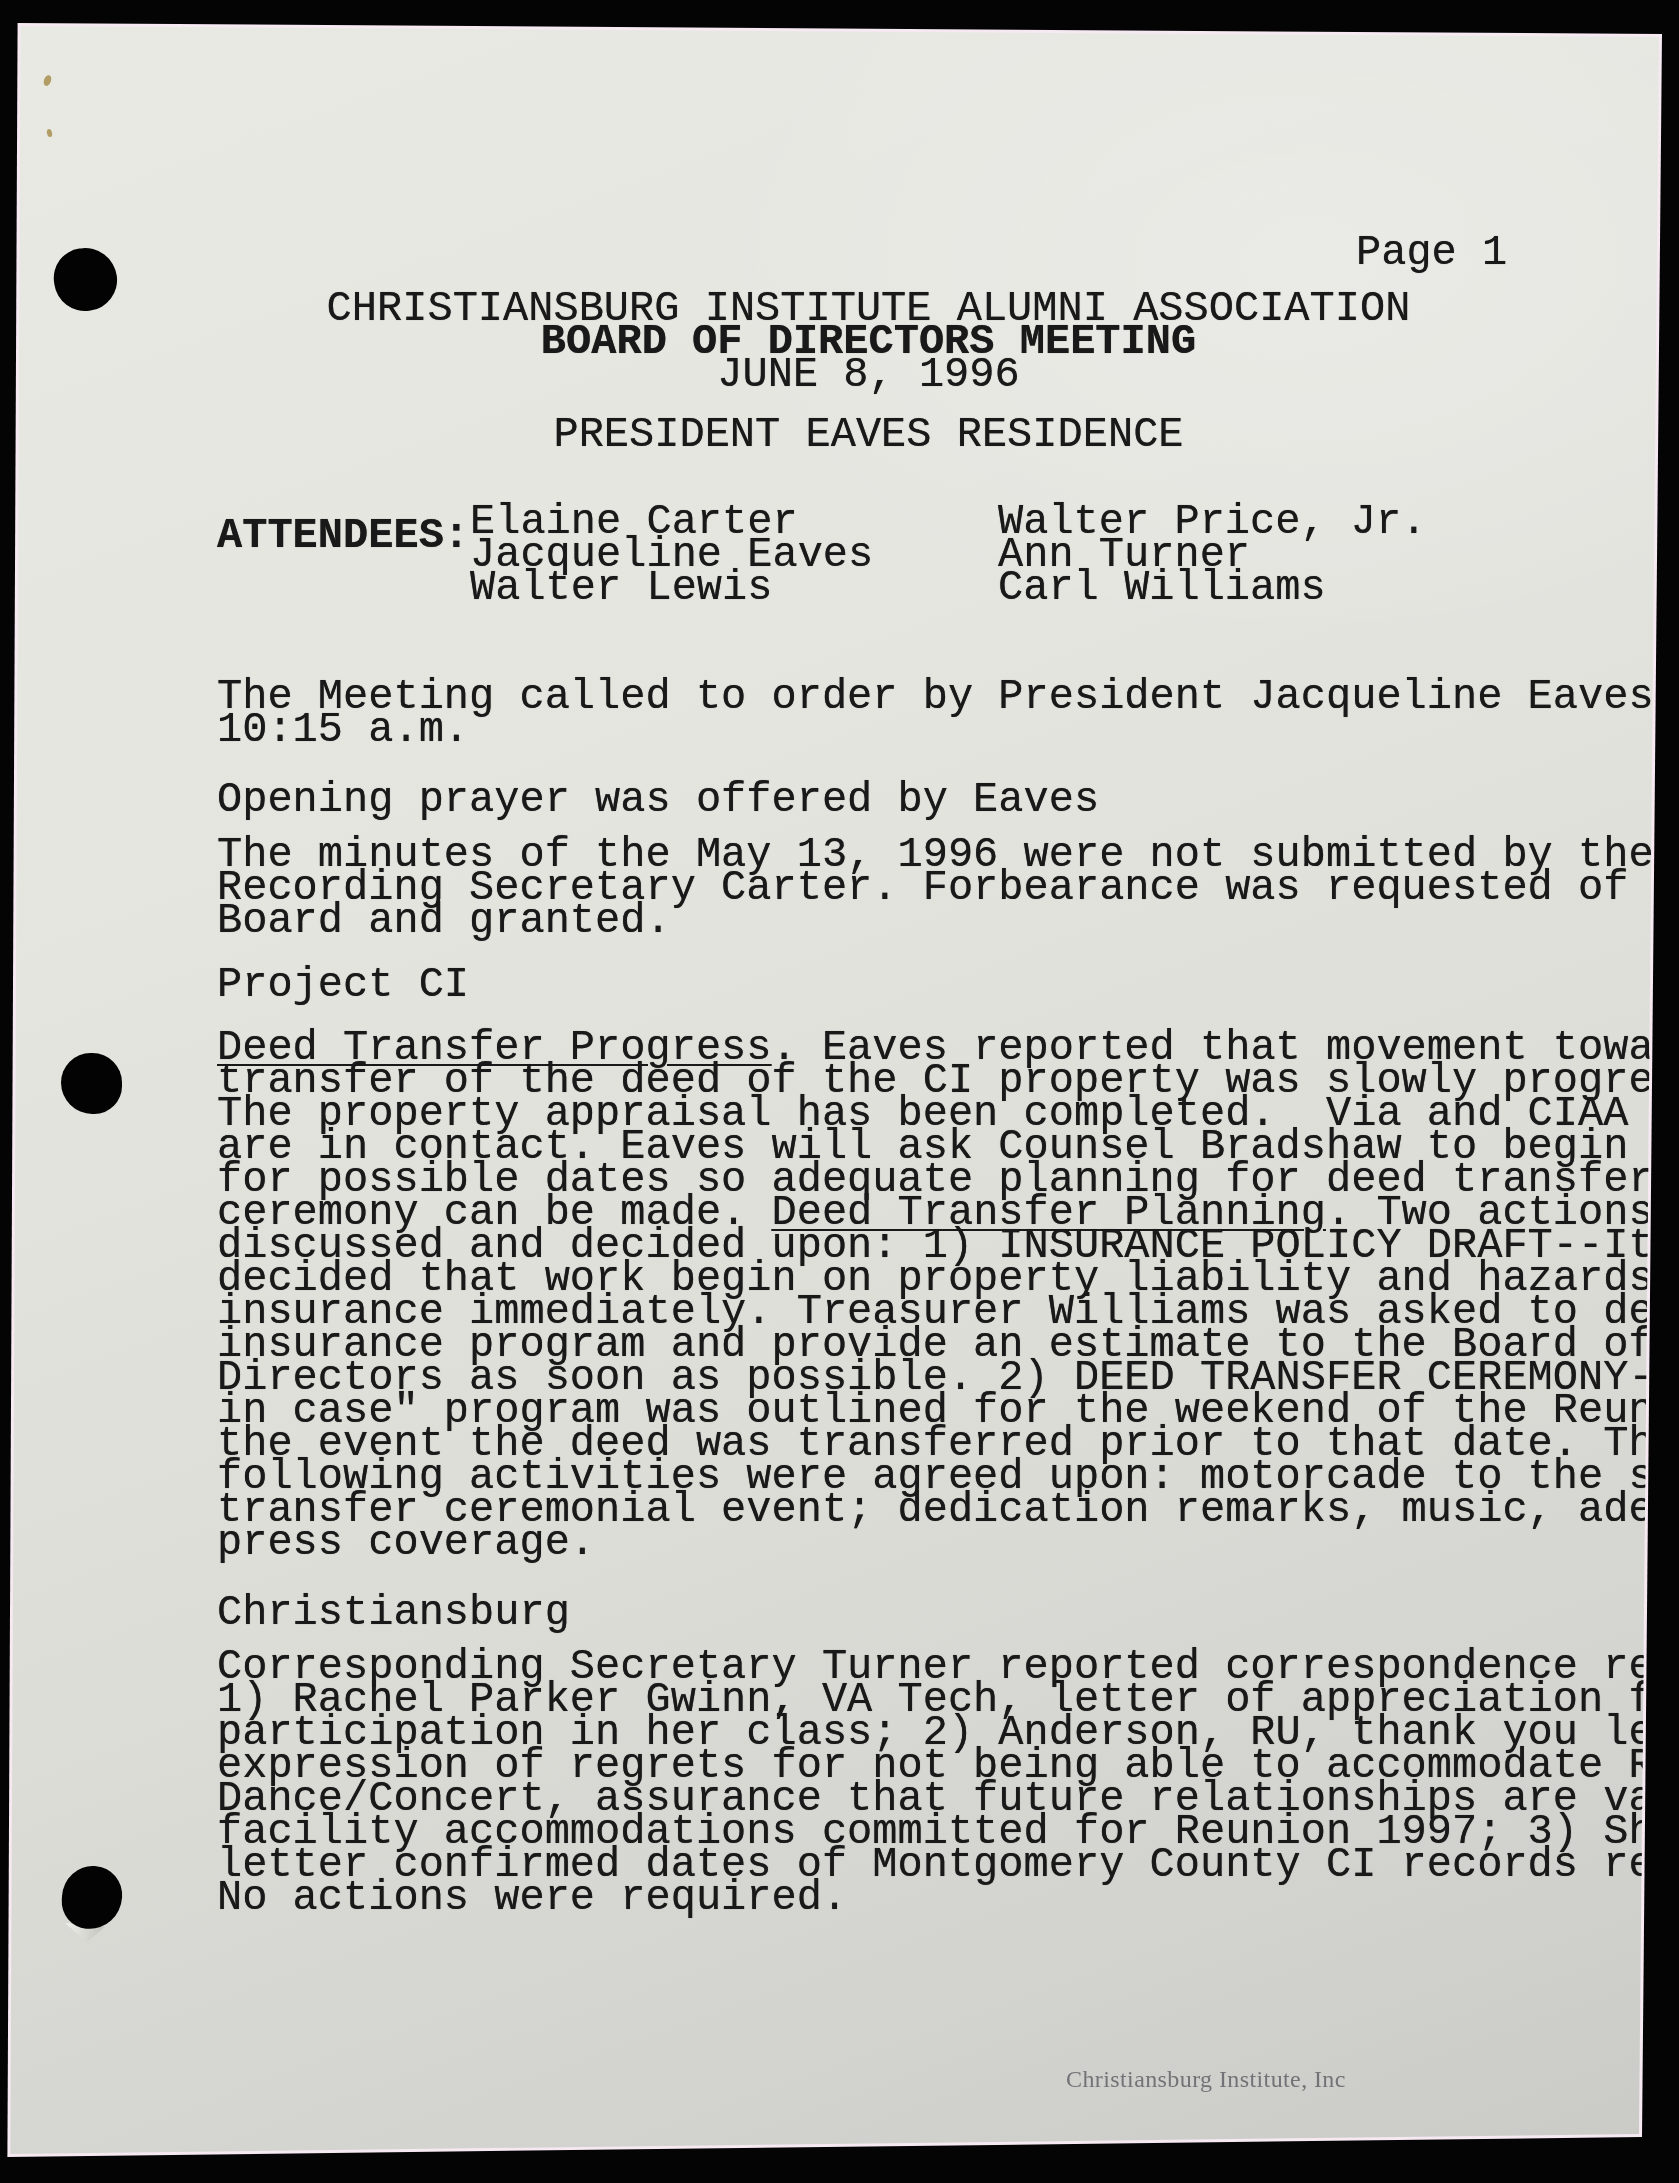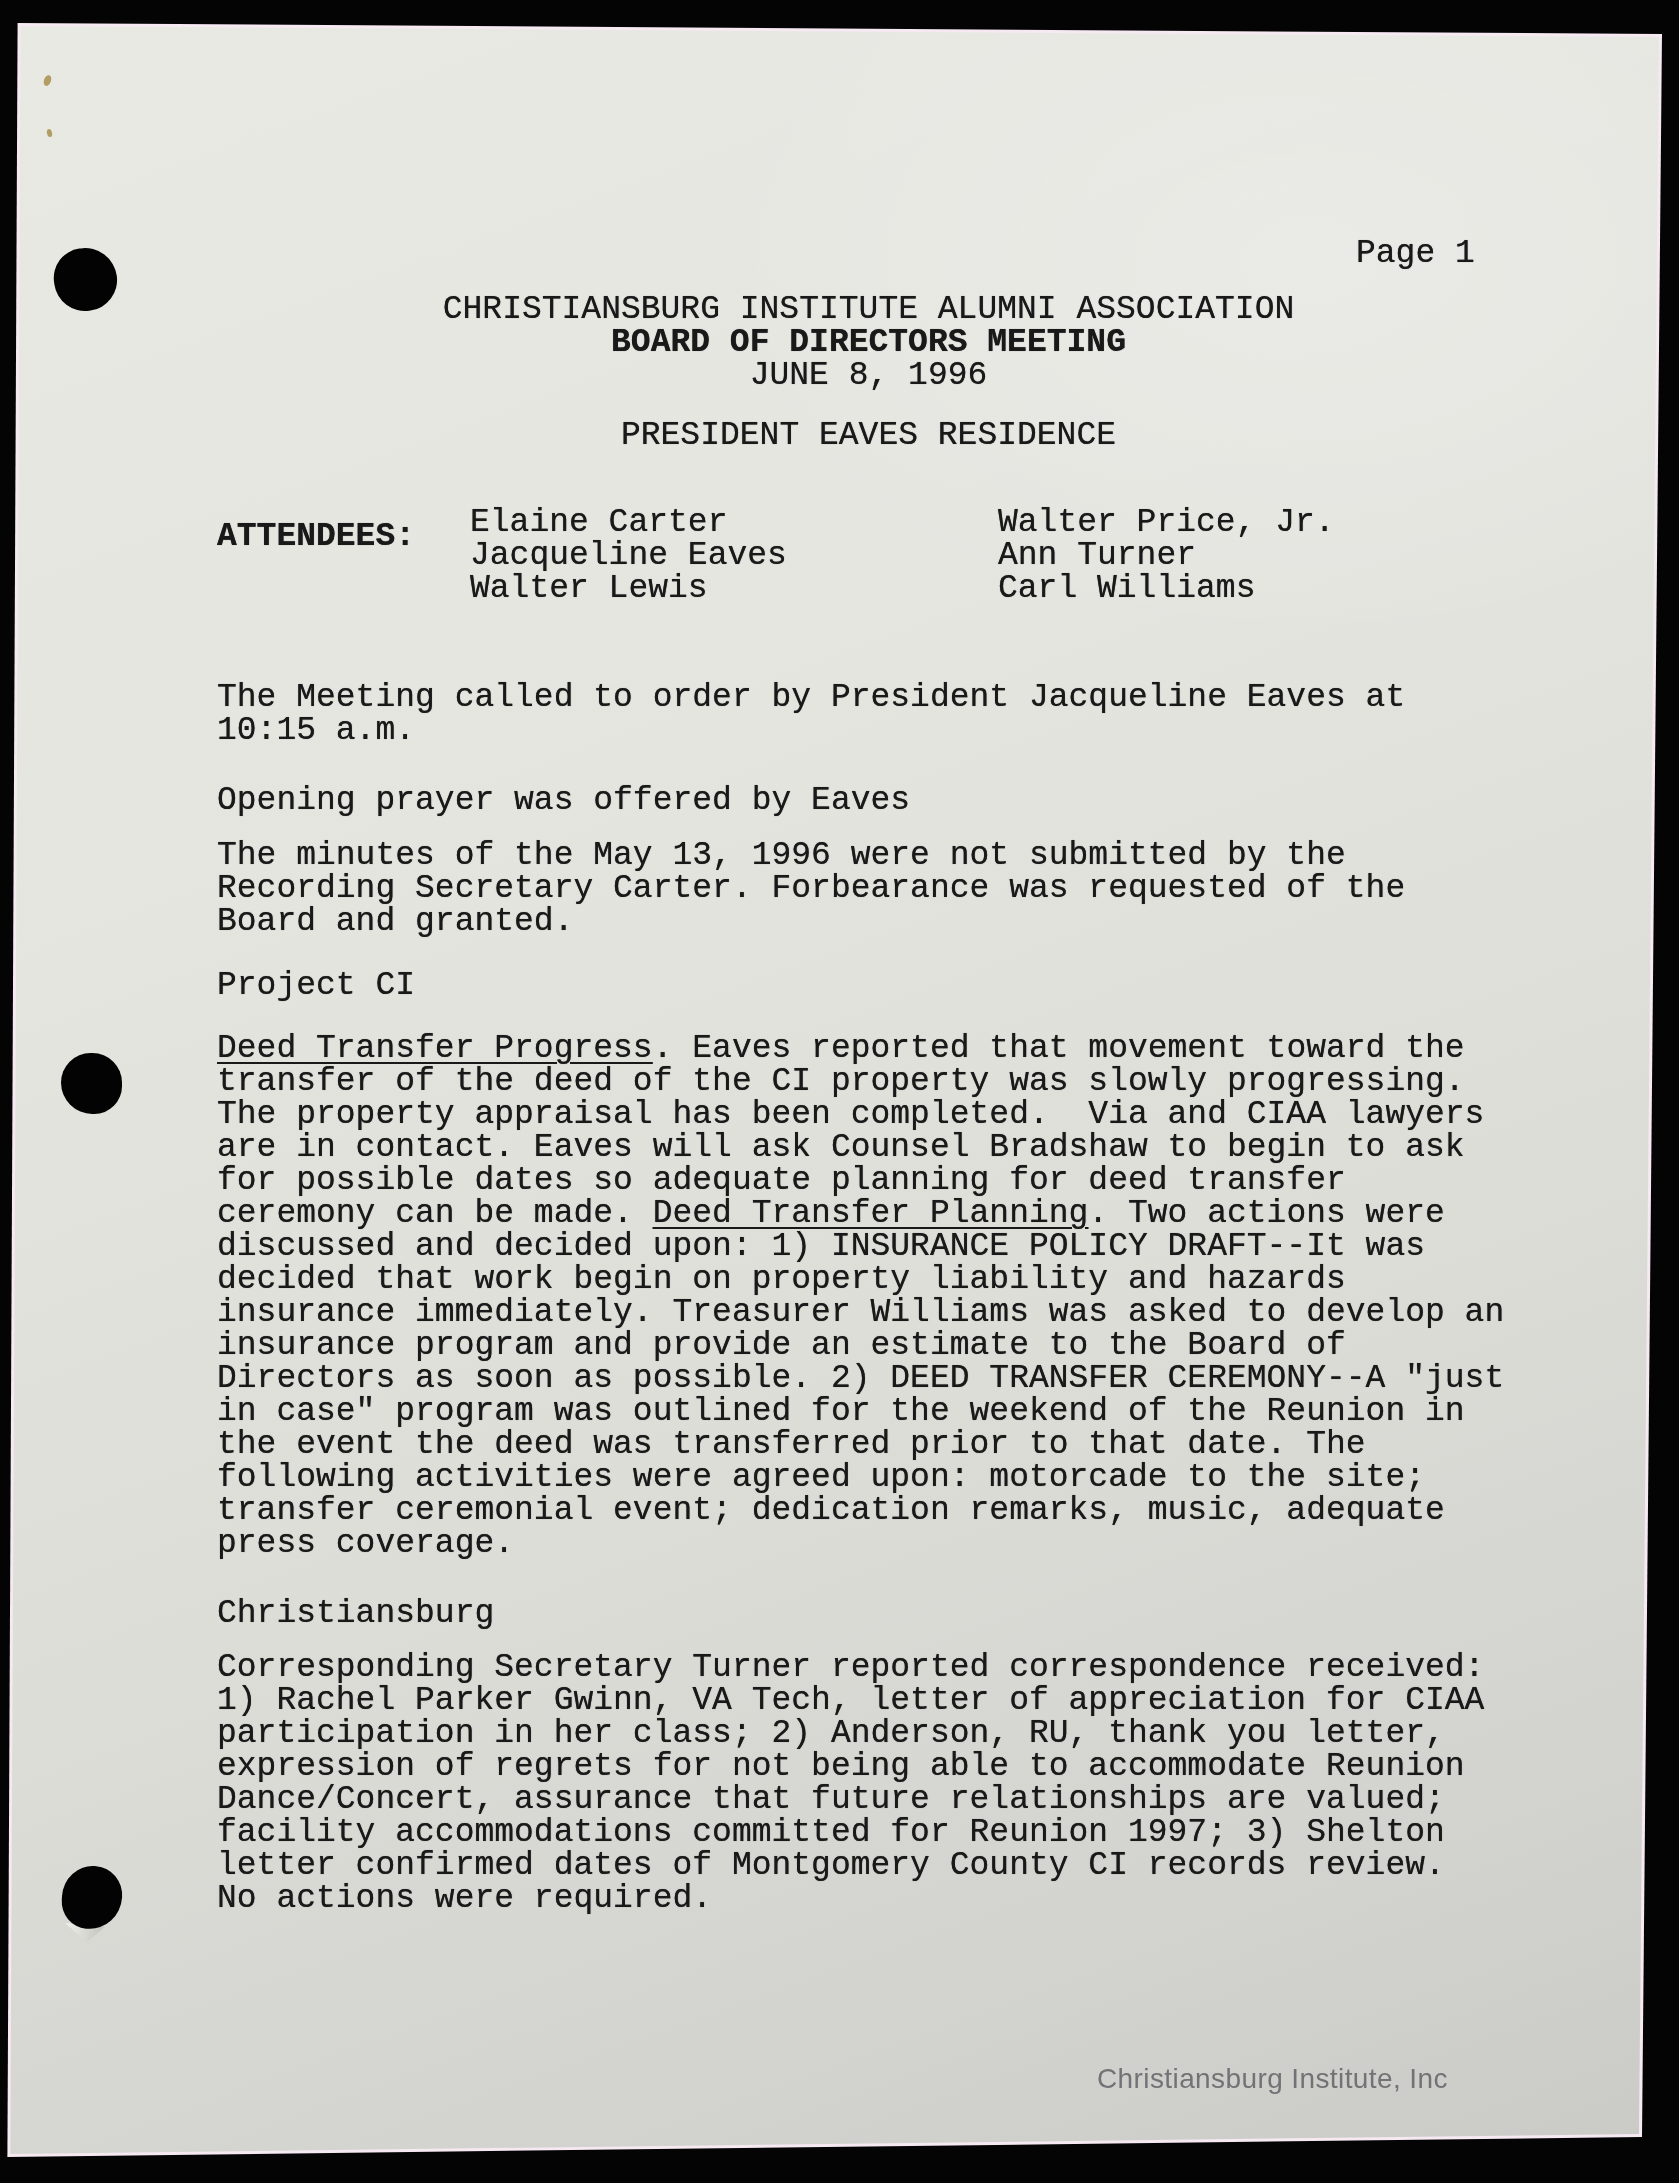--- a/index.html
+++ b/index.html
@@ -19,21 +19,21 @@
   .paper{
     position:absolute;left:0;top:0;width:100%;height:100%;
     background:
       radial-gradient(1029px 662px at 78% 12%, rgba(255,255,255,0.20), rgba(255,255,255,0) 60%),
       linear-gradient(160deg,#e8e9e3 0%,#e4e5df 35%,#dcddd7 62%,#d2d3ce 85%,#c9cac6 100%);
     clip-path:polygon(20.6px 26px,1659px 37px,1639px 2134px,10.3px 2154px);
     color:#161616;
   }
   .mono{
     position:absolute;
-    font-size:33px;line-height:33px;
+    font-size:42px;line-height:33px;
     letter-spacing:0px;
     white-space:pre;
     color:#191919;
     text-shadow:0 0 0.7px rgba(10,10,10,0.75);
   }
   .bold{font-weight:bold;}
   .center{text-align:center;}
   .u{
     text-decoration:underline;
     text-decoration-thickness:2.2px;
@@ -50,23 +50,23 @@
   .tear{
     position:absolute;left:65px;top:1923px;width:40px;height:19px;
     background:linear-gradient(100deg,#f4f4ee, #bdbeb8);
     clip-path:polygon(0 0,100% 20%,55% 100%);
     opacity:.9;
   }
   .speck{position:absolute;background:#a8904f;border-radius:50%;opacity:.85;}
   .speck-1{left:44px;top:75px;width:6.6px;height:11px;transform:rotate(20deg);}
   .speck-2{left:47px;top:129px;width:5.1px;height:8px;transform:rotate(-15deg);}
   .watermark{
-    position:absolute;left:1097px;top:2060px;
-    font-family:Liberation Sans, sans-serif;
-    font-size:28px;line-height:38px;
+    position:absolute;left:1066px;top:2060px;
+    font-family:Liberation Serif, serif;
+    font-size:24px;line-height:38px;
     color:#737377;
     letter-spacing:0.4px;
     white-space:pre;
     text-shadow:none;
   }
   
   .col{left:217px;width:1303px;}
 </style>
 </head>
 <body>

